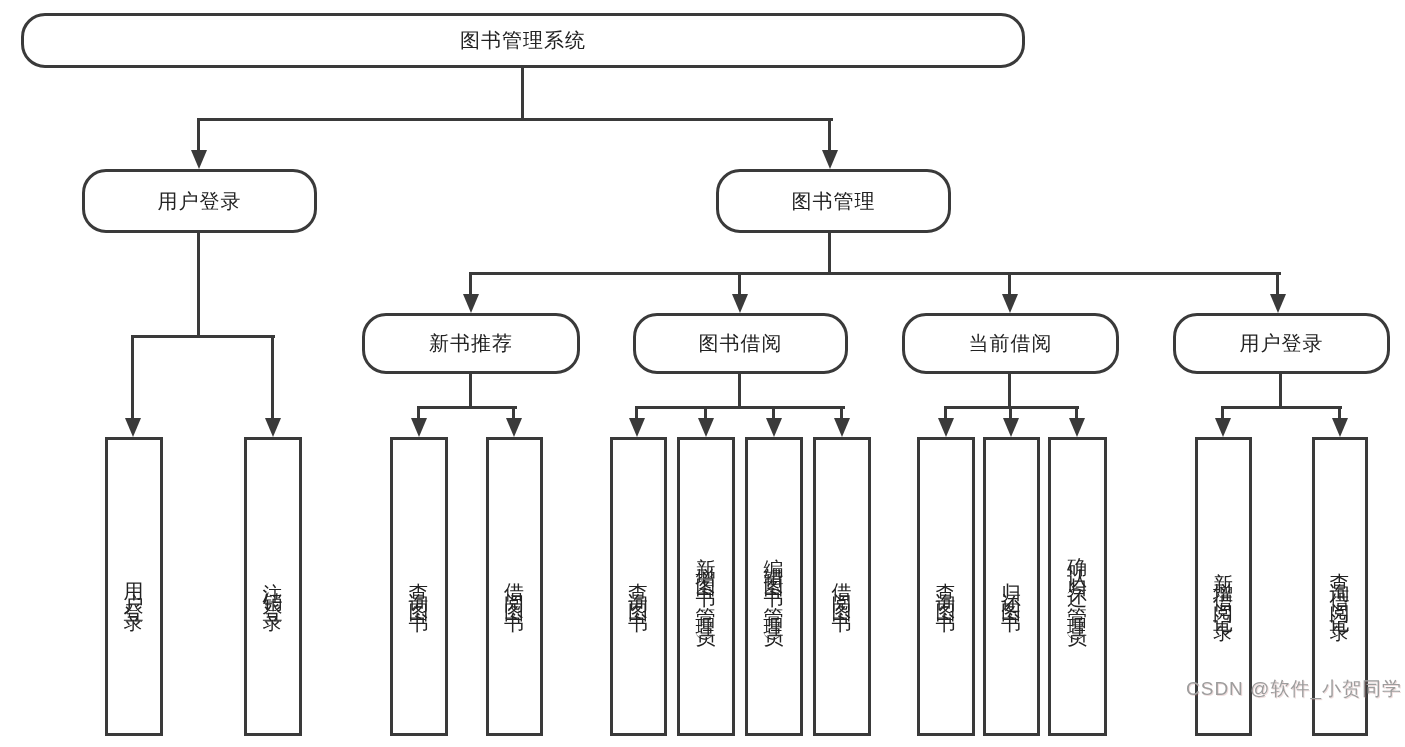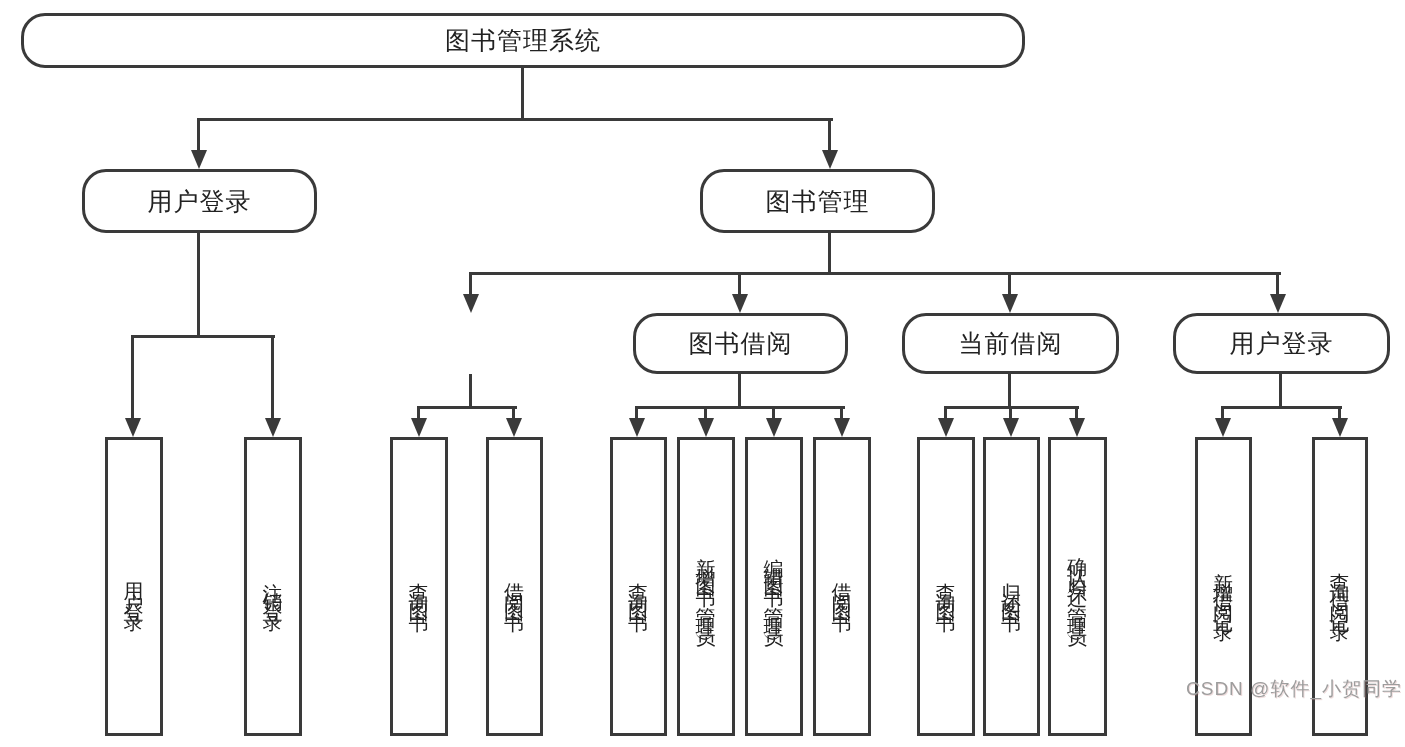--- a/index.html
+++ b/index.html
@@ -12,21 +12,21 @@
   .canvas{
     position:relative;width:1405px;height:747px;background:var(--bg);
     font-family:"Liberation Sans","DejaVu Sans",sans-serif;color:var(--text);
     overflow:hidden;
   }
   .node{
     position:absolute;box-sizing:border-box;border:3px solid var(--line);
     background:var(--bg);display:flex;align-items:center;justify-content:center;
     text-align:center;
   }
-  .node.h{font-size:25px;letter-spacing:1px;border-radius:24px;}
+  .node.h{font-size:20px;letter-spacing:1px;border-radius:24px;}
   .node.v{font-size:20px;}
   .node.v span{
     writing-mode:vertical-rl;text-orientation:mixed;letter-spacing:10px;
     line-height:1;white-space:nowrap;
   }
   .ln{position:absolute;background:var(--line);}
   .ar{
     position:absolute;width:0;height:0;
     border-left:8px solid transparent;border-right:8px solid transparent;
     border-top:19px solid var(--line);
@@ -42,24 +42,27 @@
 
 <div class="canvas">
 
   <div class="node h" style="left:21px;top:13px;width:1004px;height:55px;">
     <span>图书管理系统</span>
   </div>
 
   <div class="node h" style="left:82px;top:169px;width:235px;height:64px;">
     <span>用户登录</span>
   </div>
-  <div class="node h" style="left:700px;top:169px;width:235px;height:64px;">
+  <div class="node h" style="left:716px;top:169px;width:235px;height:64px;">
     <span>图书管理</span>
   </div>
 
+  <div class="node h" style="left:362px;top:313px;width:218px;height:61px;">
+    <span>新书推荐</span>
+  </div>
   <div class="node h" style="left:633px;top:313px;width:215px;height:61px;">
     <span>图书借阅</span>
   </div>
   <div class="node h" style="left:902px;top:313px;width:217px;height:61px;">
     <span>当前借阅</span>
   </div>
   <div class="node h" style="left:1173px;top:313px;width:217px;height:61px;">
     <span>用户登录</span>
   </div>
 

